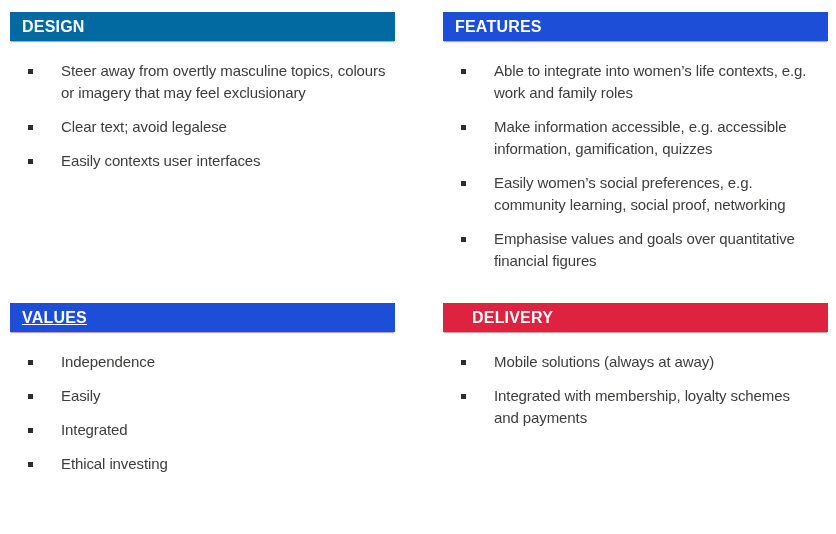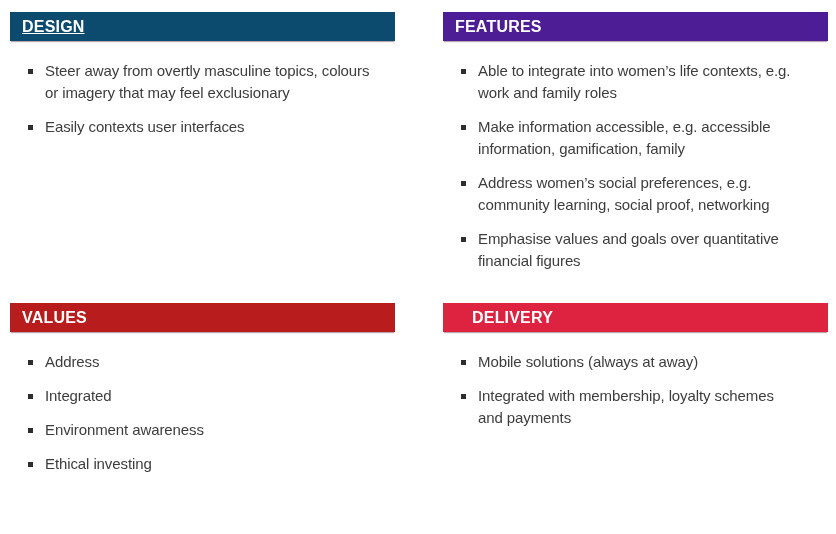--- a/index.html
+++ b/index.html
@@ -35,86 +35,90 @@
     align-items: flex-start;
     margin-bottom: 12px;
   }
   .bullet {
     flex: 0 0 auto;
     width: 5px; height: 5px;
     background: #2d2d2c;
     margin: 9px 0 0 18px;
   }
   .item-text {
-    margin-left: 12px;
+    margin-left: 28px;
     font-size: 15px;
     line-height: 22px;
     color: #3d3d3c;
     letter-spacing: -0.1px;
     white-space: pre-line;
   }
 </style>
 </head>
 <body>
 
 <div class="panel" id="panel-design">
-  <div class="panel-header" style="background: #0c4a6e; text-decoration: underline;">DESIGN</div>
+  <div class="panel-header" style="background: #0369a1;">DESIGN</div>
   <ul class="panel-list">
     <li class="panel-item">
       <span class="bullet"></span>
       <span class="item-text">Steer away from overtly masculine topics, colours
 or imagery that may feel exclusionary</span>
+    </li>
+    <li class="panel-item">
+      <span class="bullet"></span>
+      <span class="item-text">Clear text; avoid legalese</span>
     </li>
     <li class="panel-item">
       <span class="bullet"></span>
       <span class="item-text">Easily contexts user interfaces</span>
     </li>
   </ul>
 </div>
 
 <div class="panel" id="panel-features">
-  <div class="panel-header" style="background: #4c1d95;">FEATURES</div>
+  <div class="panel-header" style="background: #1d4ed8;">FEATURES</div>
   <ul class="panel-list">
     <li class="panel-item">
       <span class="bullet"></span>
       <span class="item-text">Able to integrate into women’s life contexts, e.g.
 work and family roles</span>
     </li>
     <li class="panel-item">
       <span class="bullet"></span>
       <span class="item-text">Make information accessible, e.g. accessible
-information, gamification, family</span>
+information, gamification, quizzes</span>
     </li>
     <li class="panel-item">
       <span class="bullet"></span>
-      <span class="item-text">Address women’s social preferences, e.g.
+      <span class="item-text">Easily women’s social preferences, e.g.
 community learning, social proof, networking</span>
     </li>
     <li class="panel-item">
       <span class="bullet"></span>
       <span class="item-text">Emphasise values and goals over quantitative
 financial figures</span>
     </li>
   </ul>
 </div>
 
 <div class="panel" id="panel-values">
-  <div class="panel-header" style="background: #b91c1c;">VALUES</div>
+  <div class="panel-header" style="background: #1d4ed8; text-decoration: underline;">VALUES</div>
   <ul class="panel-list">
     <li class="panel-item">
       <span class="bullet"></span>
-      <span class="item-text">Address</span>
+      <span class="item-text">Independence</span>
+    </li>
+    <li class="panel-item">
+      <span class="bullet"></span>
+      <span class="item-text">Easily</span>
     </li>
     <li class="panel-item">
       <span class="bullet"></span>
       <span class="item-text">Integrated</span>
-    </li>
-    <li class="panel-item">
-      <span class="bullet"></span>
-      <span class="item-text">Environment awareness</span>
     </li>
     <li class="panel-item">
       <span class="bullet"></span>
       <span class="item-text">Ethical investing</span>
     </li>
   </ul>
 </div>
 
 <div class="panel" id="panel-delivery">
   <div class="panel-header" style="background: rgb(221, 35, 64); padding-left: 29px;">DELIVERY</div>

